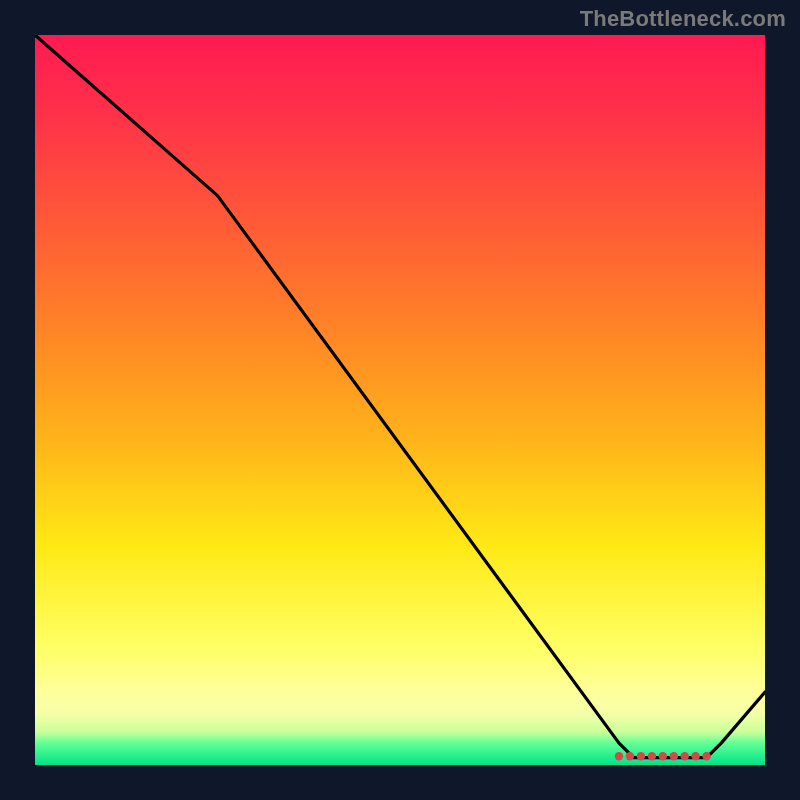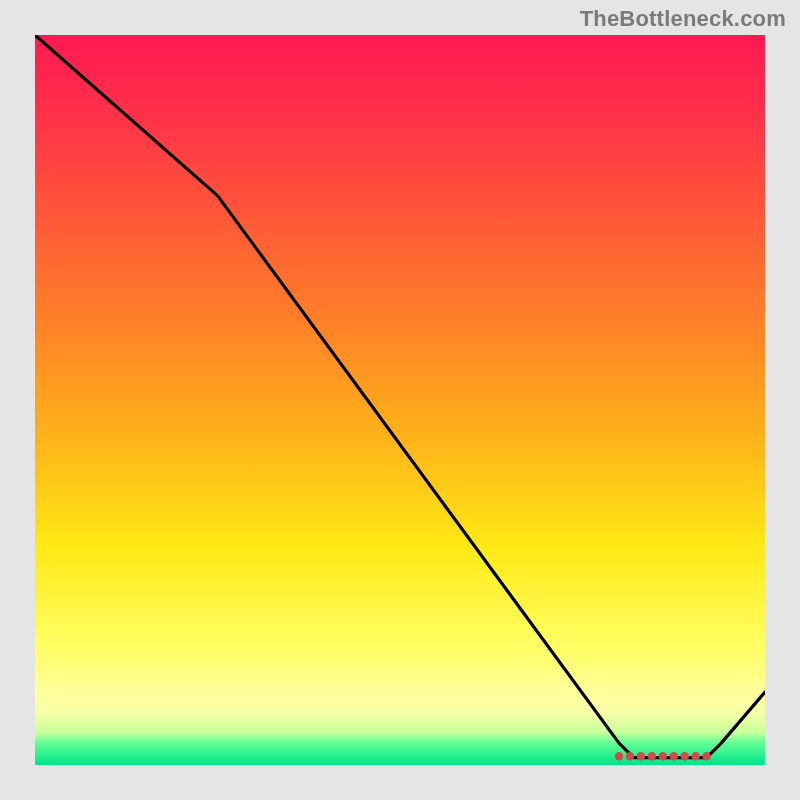--- a/index.html
+++ b/index.html
@@ -8,21 +8,21 @@
     width: 800px;
     height: 800px;
     background: #000;
     font-family: Arial, Helvetica, sans-serif;
     overflow: hidden;
   }
   .frame {
     position: relative;
     width: 800px;
     height: 800px;
-    background: #e5e5e5;
+    background: #0f172a;
   }
   .attribution {
     position: absolute;
     top: 6px;
     right: 14px;
     color: #7a7a7a;
     font-size: 22px;
     font-weight: 600;
     letter-spacing: 0.2px;
   }

